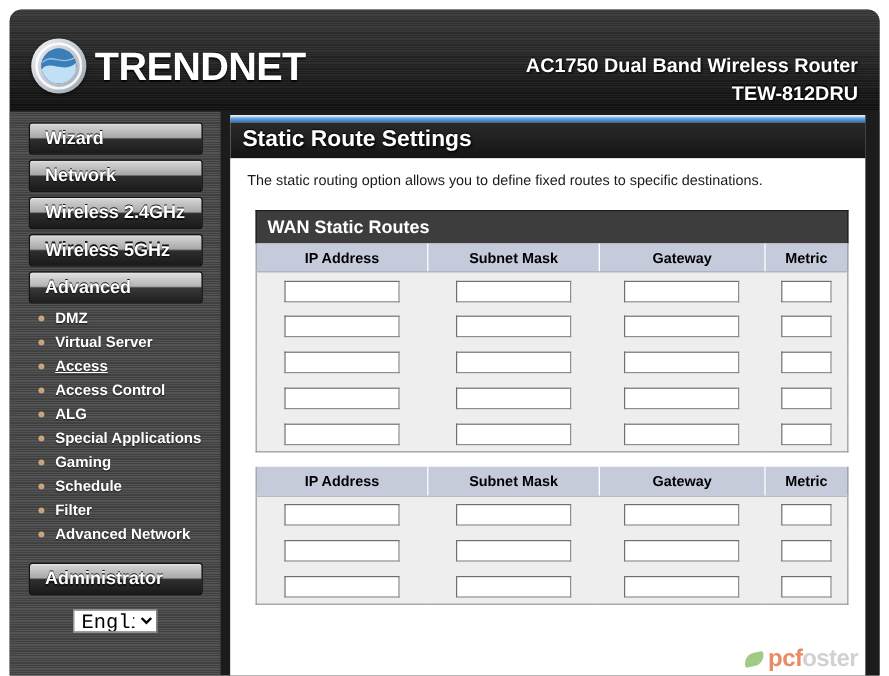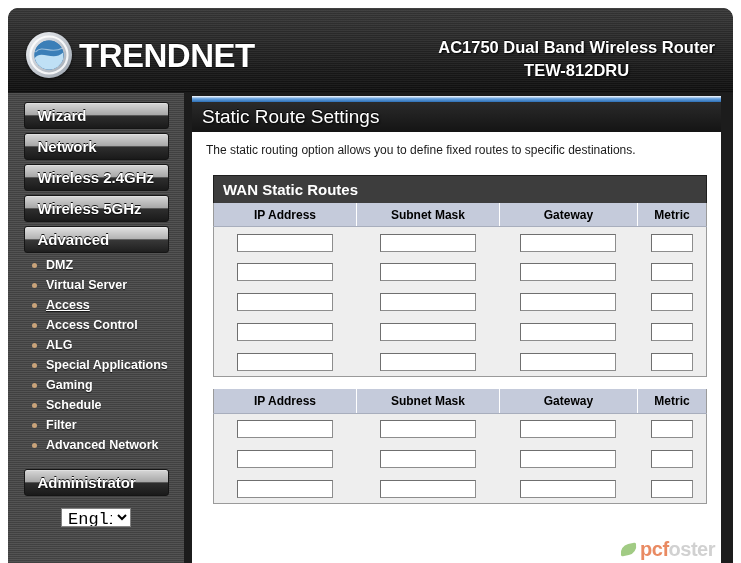--- a/index.html
+++ b/index.html
@@ -55,22 +55,22 @@
     letter-spacing: -0.5px;
     color: #ffffff;
     text-shadow: 0 -1px 0 rgba(0,0,0,0.55), 0 1px 1px rgba(0,0,0,0.8);
     line-height: 1;
     white-space: nowrap;
   }
 
   
   #product-info {
     position: absolute;
-    right: 18px; top: 28px;
-    text-align: center;
+    right: 18px; top: 36px;
+    text-align: right;
     color: #ffffff;
     font-size: 16.5px;
     font-weight: bold;
     line-height: 1.38;
     text-shadow: 0 -1px 0 rgba(0,0,0,0.8), 1px 1px 2px rgba(0,0,0,0.9);
     white-space: nowrap;
   }
 
   
   #sidebar {
@@ -172,21 +172,21 @@
 
   #accent-bar {
     height: 6px;
     background: linear-gradient(to bottom, #ffffff 0%, #6aa4e0 45%, #2d6fb5 100%);
   }
   #page-title-bar {
     height: 30px;
     background: linear-gradient(to bottom, #2a2a2a 0%, #141414 100%);
     color: #ffffff;
     font-size: 19px;
-    font-weight: normal;
+    font-weight: bold;
     line-height: 29px;
     padding-left: 10px;
     text-shadow: 0 -1px 0 rgba(0,0,0,0.9), 1px 1px 2px rgba(0,0,0,0.85);
     white-space: nowrap;
   }
 
   #panel-body {
     position: absolute;
     left: 0; top: 36px; right: 0; bottom: 0;
     background: #ffffff;

